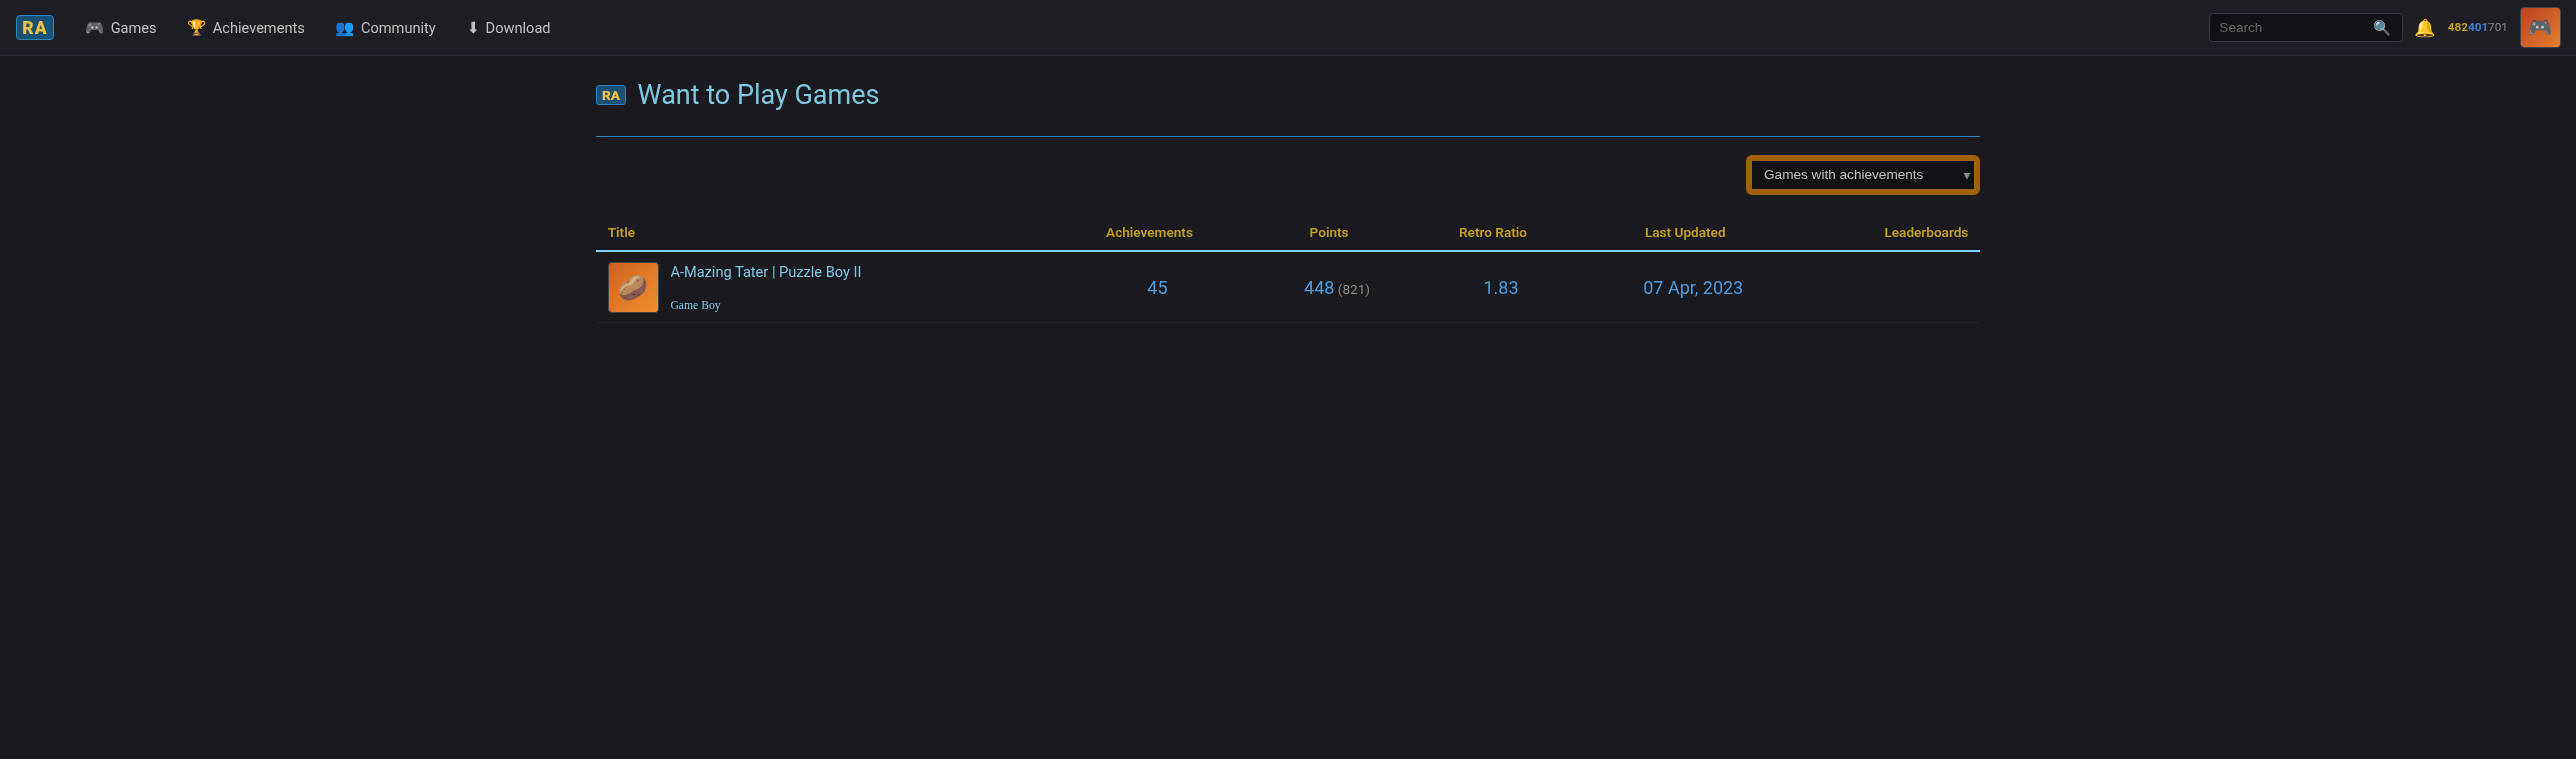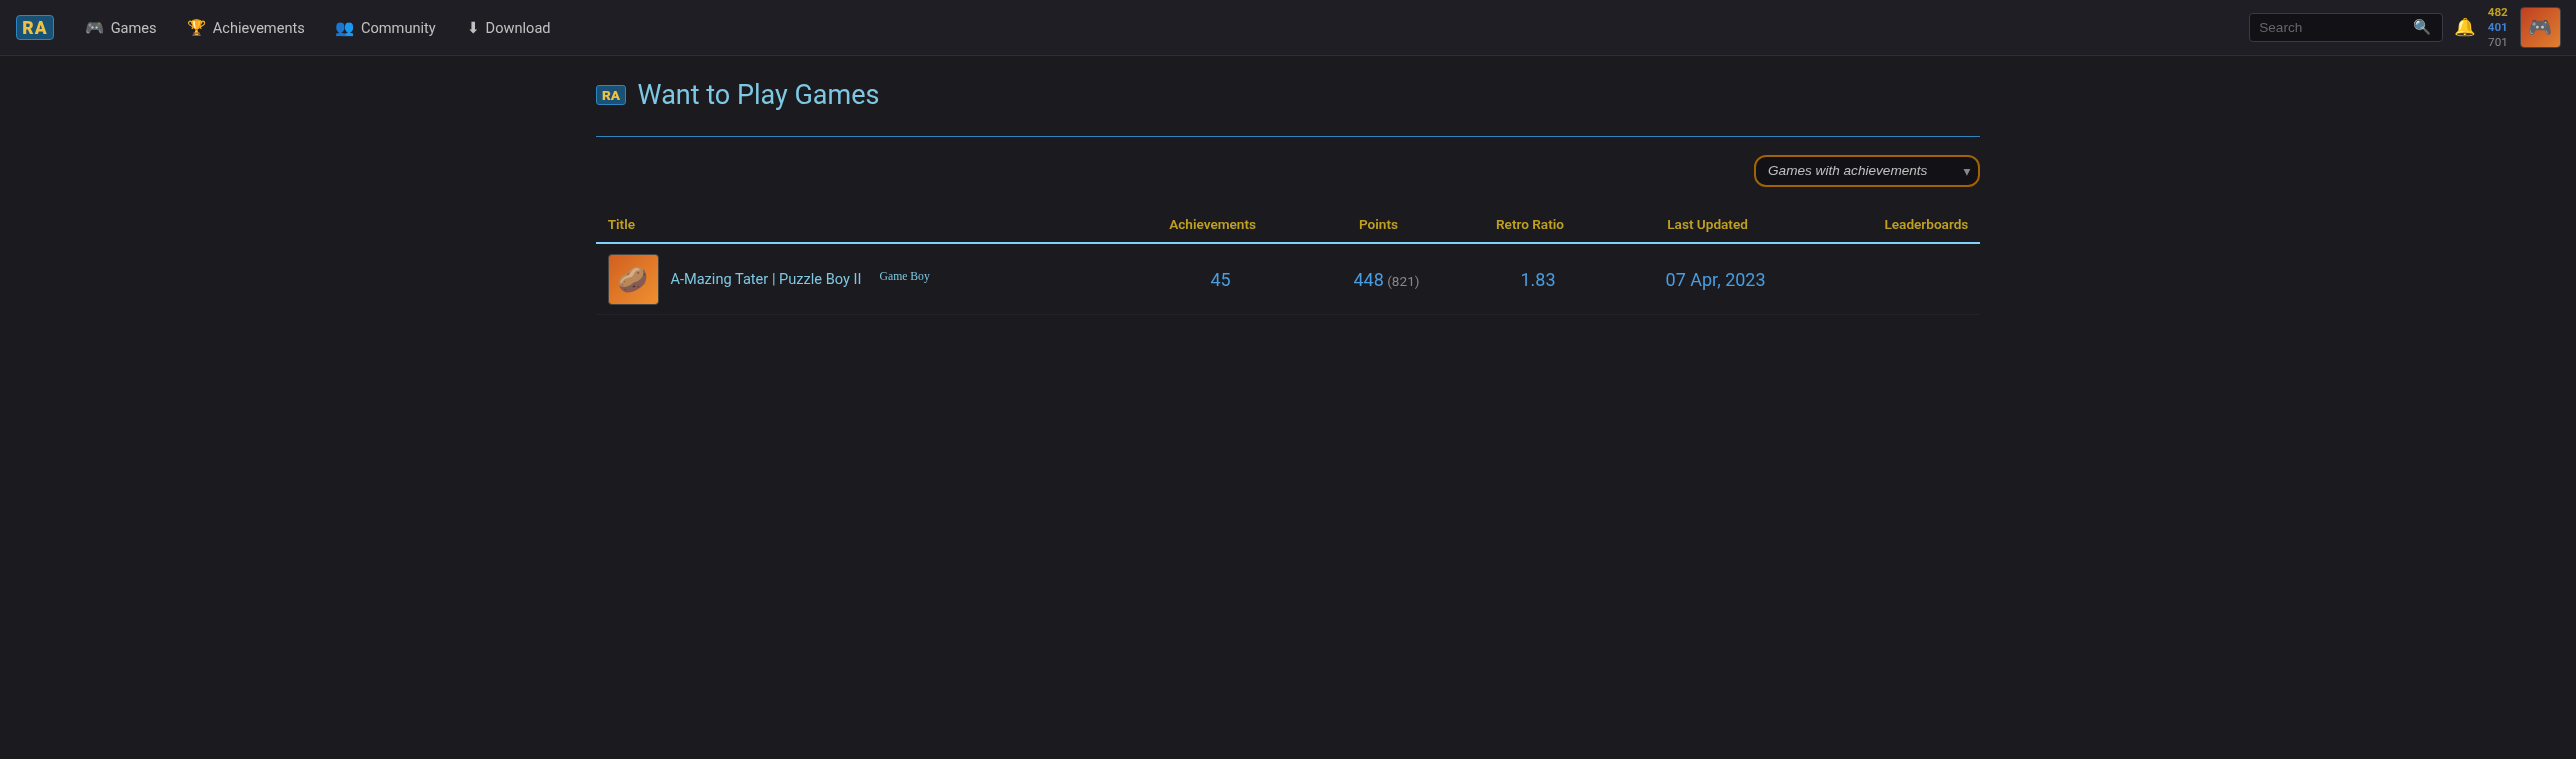--- a/index.html
+++ b/index.html
@@ -93,21 +93,21 @@
     .search-icon { color: #888; font-size: 14.6px; }
 
     .bell-icon {
       font-size: 17.5px;
       color: #999;
       cursor: pointer;
     }
 
     .user-stats {
       display: flex;
-      flex-direction: column;
+      flex-direction: row;
       align-items: flex-end;
       line-height: 1.3;
       font-size: 11.7px;
     }
 
     .user-stat-top { color: #c0a020; font-weight: bold; }
     .user-stat-mid { color: #4080d0; font-weight: bold; }
     .user-stat-bot { color: #888; }
 
     .avatar-box {
@@ -169,31 +169,30 @@
 
     
     .filter-row {
       display: flex;
       justify-content: flex-end;
       margin-bottom: 19.4px;
     }
 
     .filter-select {
       background: #111116;
-      border: 2px solid #a16207;
-      border-radius: 12px;
+      border: 6px solid #a16207;
+      border-radius: 6px;
       color: #c0c0c0;
       padding: 6.8px 31px 6.8px 11.7px;
       font-size: 13.6px;
       cursor: pointer;
       appearance: none;
       -webkit-appearance: none;
       min-width: 214px;
       outline: none;
-      font-style: italic;
     }
 
     .select-wrapper {
       position: relative;
       display: inline-block;
     }
 
     .select-wrapper::after {
       content: '▾';
       position: absolute;
@@ -246,21 +245,21 @@
       border-radius: 3.9px;
       background: linear-gradient(135deg, #d06020, #f09030);
       display: flex;
       align-items: center;
       justify-content: center;
       font-size: 25px;
       flex-shrink: 0;
       border: 1px solid #444;
     }
 
-    .game-info { display: flex; flex-direction: row; gap: 18px; }
+    .game-info { display: flex; flex-direction: column; gap: 18px; }
 
     .game-name {
       color: #7ec8e3;
       font-size: 14.6px;
       text-decoration: none;
       cursor: pointer;
     }
 
     .game-platform {
       color: #7ec8e3;

